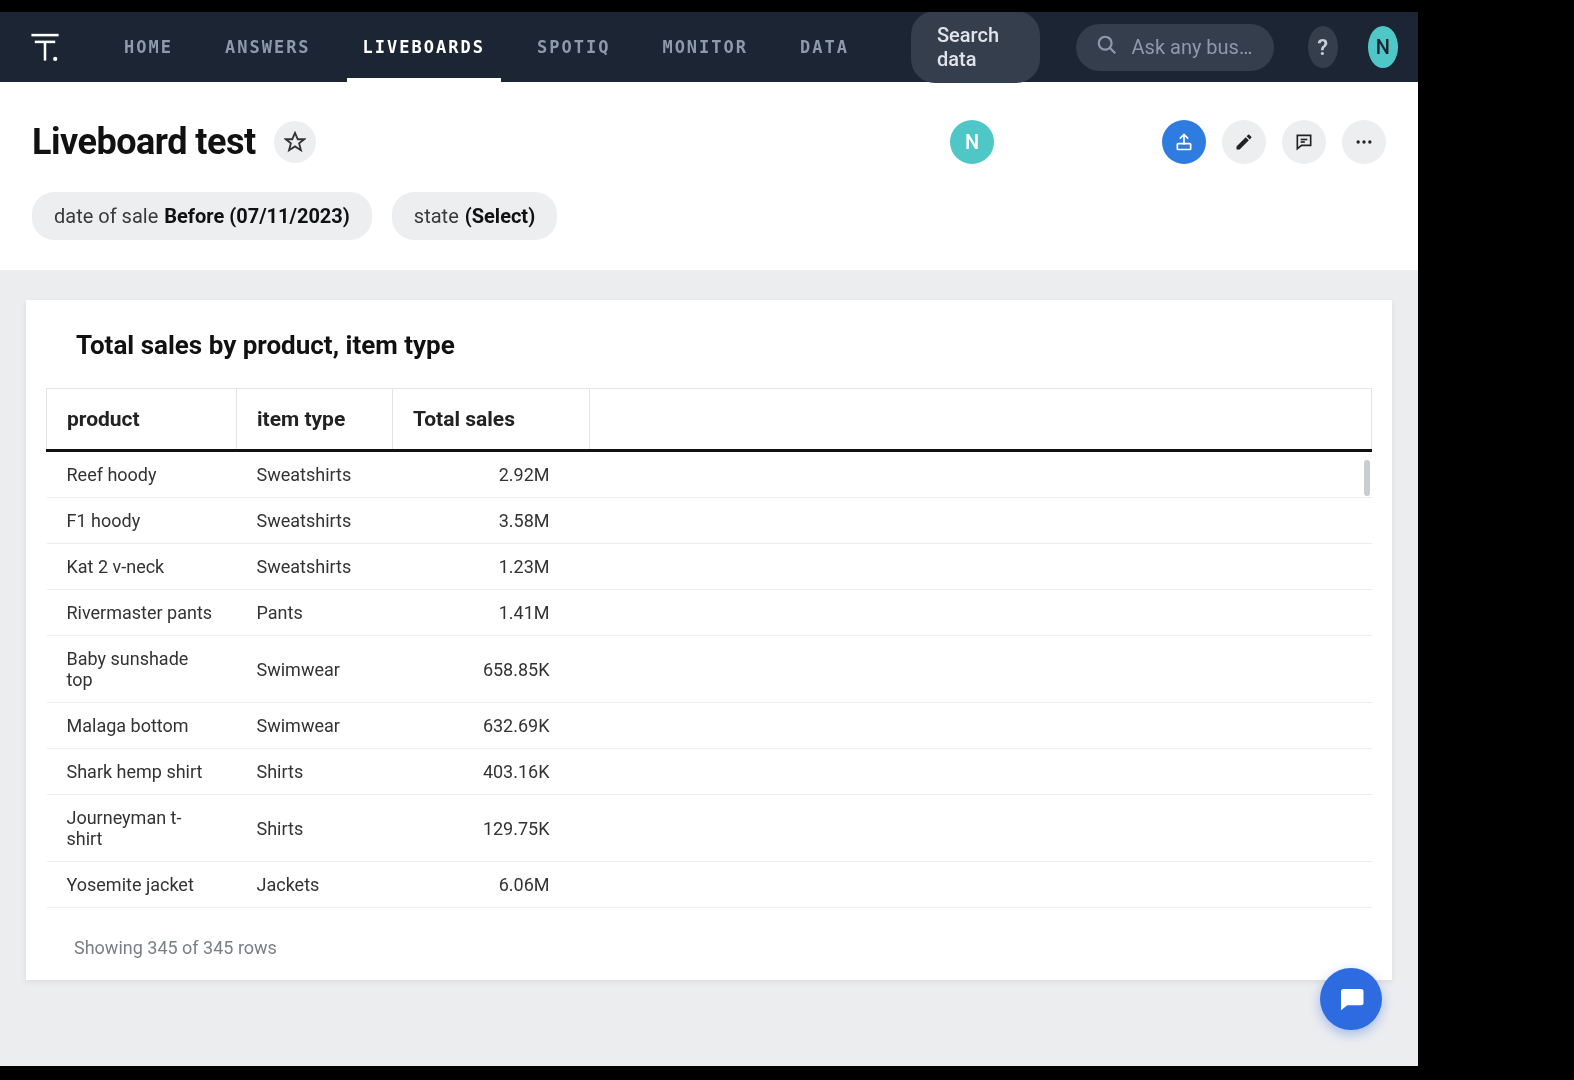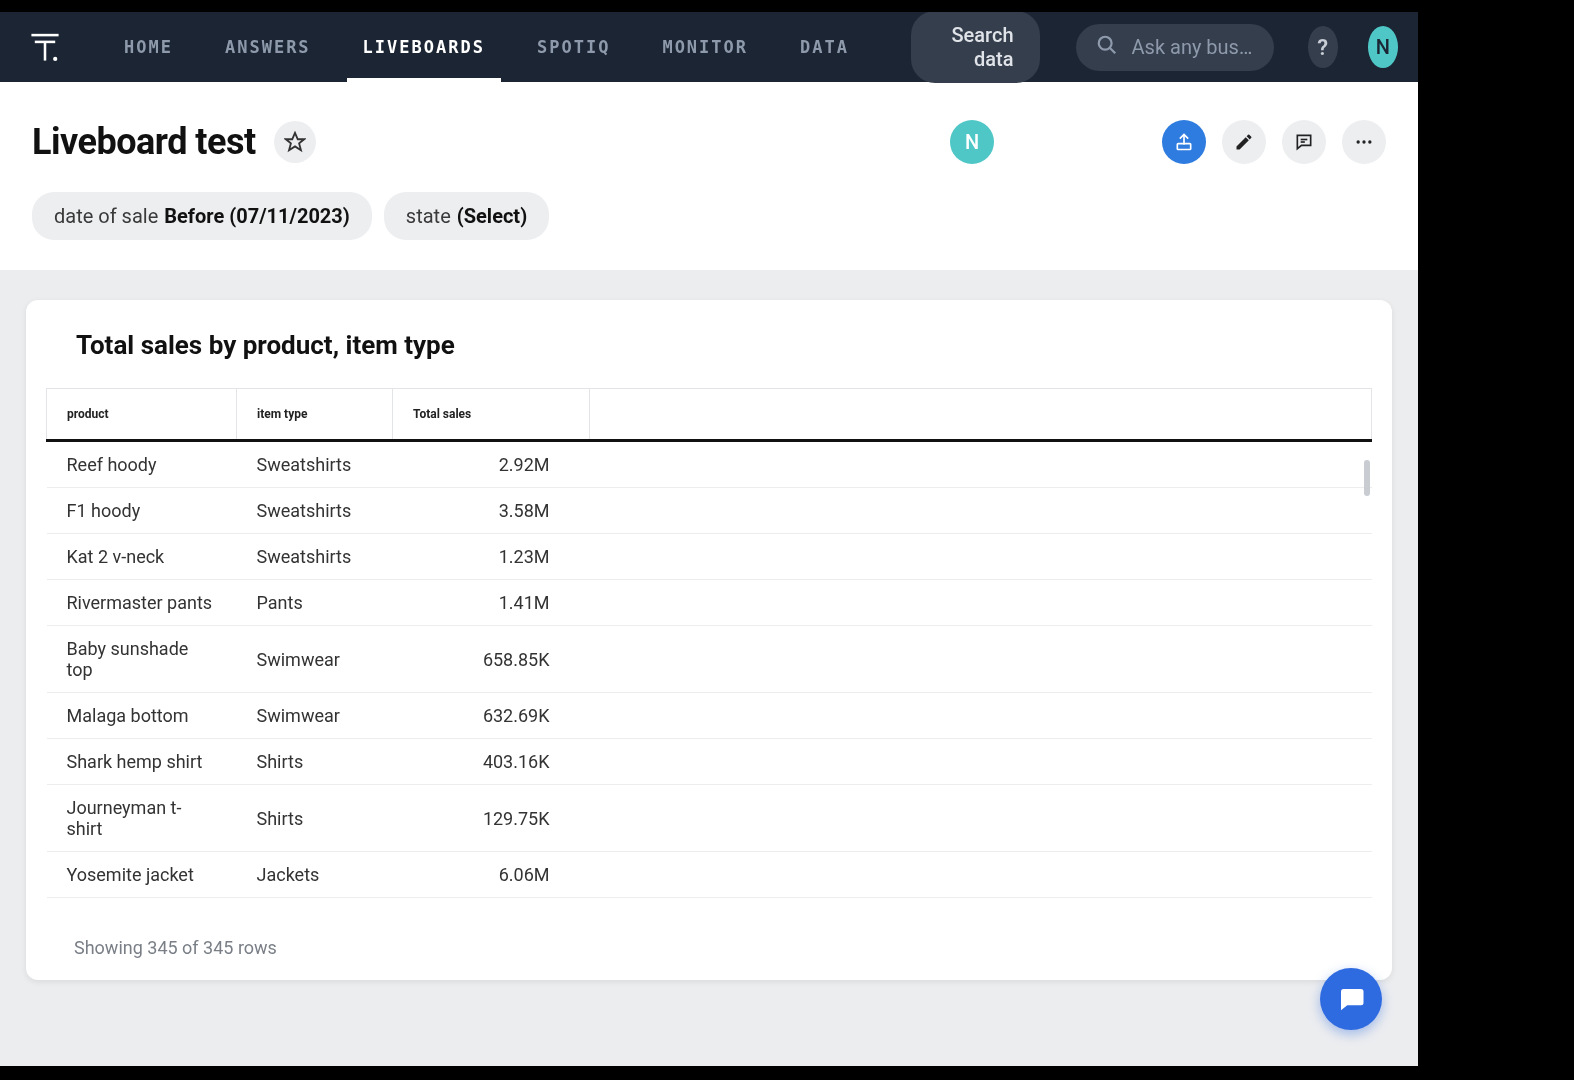--- a/index.html
+++ b/index.html
@@ -18,21 +18,21 @@
     text-transform:uppercase; cursor:pointer; position:relative;
   }
   .nav-link.active { color:#fff; }
   .nav-link.active::after {
     content:""; position:absolute; left:10px; right:10px; bottom:0; height:4px; background:#fff;
   }
 
   .nav-search-pill {
     margin-left:18px;
     background:#343e4d; color:#e0e3e8; font-size:20px; font-weight:500;
-    padding:12px 26px; border-radius:24px; cursor:pointer;text-align:right;
+    padding:12px 26px; border-radius:24px; cursor:pointer;
   }
 
   .nav-spacer { flex:1; }
 
   .nav-ask {
     display:flex; align-items:center; gap:14px;
     background:#343e4d; padding:10px 20px; border-radius:24px;
     color:#8e9aab; font-size:20px; width:260px; cursor:text;
     overflow:hidden; white-space:nowrap;
   }
@@ -67,44 +67,44 @@
     font-size:20px; font-weight:500; cursor:pointer;
   }
   .action-btns { display:flex; gap:16px; margin-left:150px; }
   .circle-btn {
     width:44px; height:44px; border-radius:50%; background:#edeef0;
     display:flex; align-items:center; justify-content:center; cursor:pointer;
   }
   .circle-btn.primary { background:#2f7ce0; color:#fff; }
   .circle-btn svg { width:20px; height:20px; }
 
-  .filter-row { display:flex; gap:12px; margin-top:28px; }
+  .filter-row { display:flex; gap:20px; margin-top:28px; }
   .filter-chip {
     background:#edeef0; border-radius:22px; padding:12px 22px;
     font-size:20px; color:#3a3a3a; cursor:pointer; display:flex; gap:6px;
   }
   .filter-chip .val { font-weight:700; color:#111;}
 
   
   .content { background:#ecedef; padding:30px 26px 60px 26px; height:calc(1080px - 70px - 206px);}
   .card {
-    background:#fff; border-radius:12px; padding:30px 0 22px 0;
+    background:#fff; border-radius:0; padding:30px 0 22px 0;
     box-shadow:0 2px 6px rgba(0,0,0,0.08);
     height:680px; display:flex; flex-direction:column;
   }
   .card-title { font-size:26px; font-weight:700; color:#111; padding:0 50px 28px 50px; }
 
   .table-wrap { flex:1; overflow:hidden; padding:0 20px; position:relative;}
   table { border-collapse:collapse; width:100%; table-layout:fixed; }
   col.c1 { width:190px; }
   col.c2 { width:156px; }
   col.c3 { width:197px; }
   col.c4 { width:auto; }
   thead th {
-    text-align:left; font-size:12px; font-weight:700; color:#222;
+    text-align:left; font-size:21px; font-weight:700; color:#222;
     padding:18px 20px; border:1px solid #e2e4e8; border-bottom:3px solid #111;
     background:#fff;
   }
   thead th.num { text-align:left; }
   tbody td {
     font-size:18px; color:#333; padding:12px 20px;
     border-bottom:1px solid #ecedef;
   }
   tbody td.num { text-align:right; padding-right:40px;}
 

